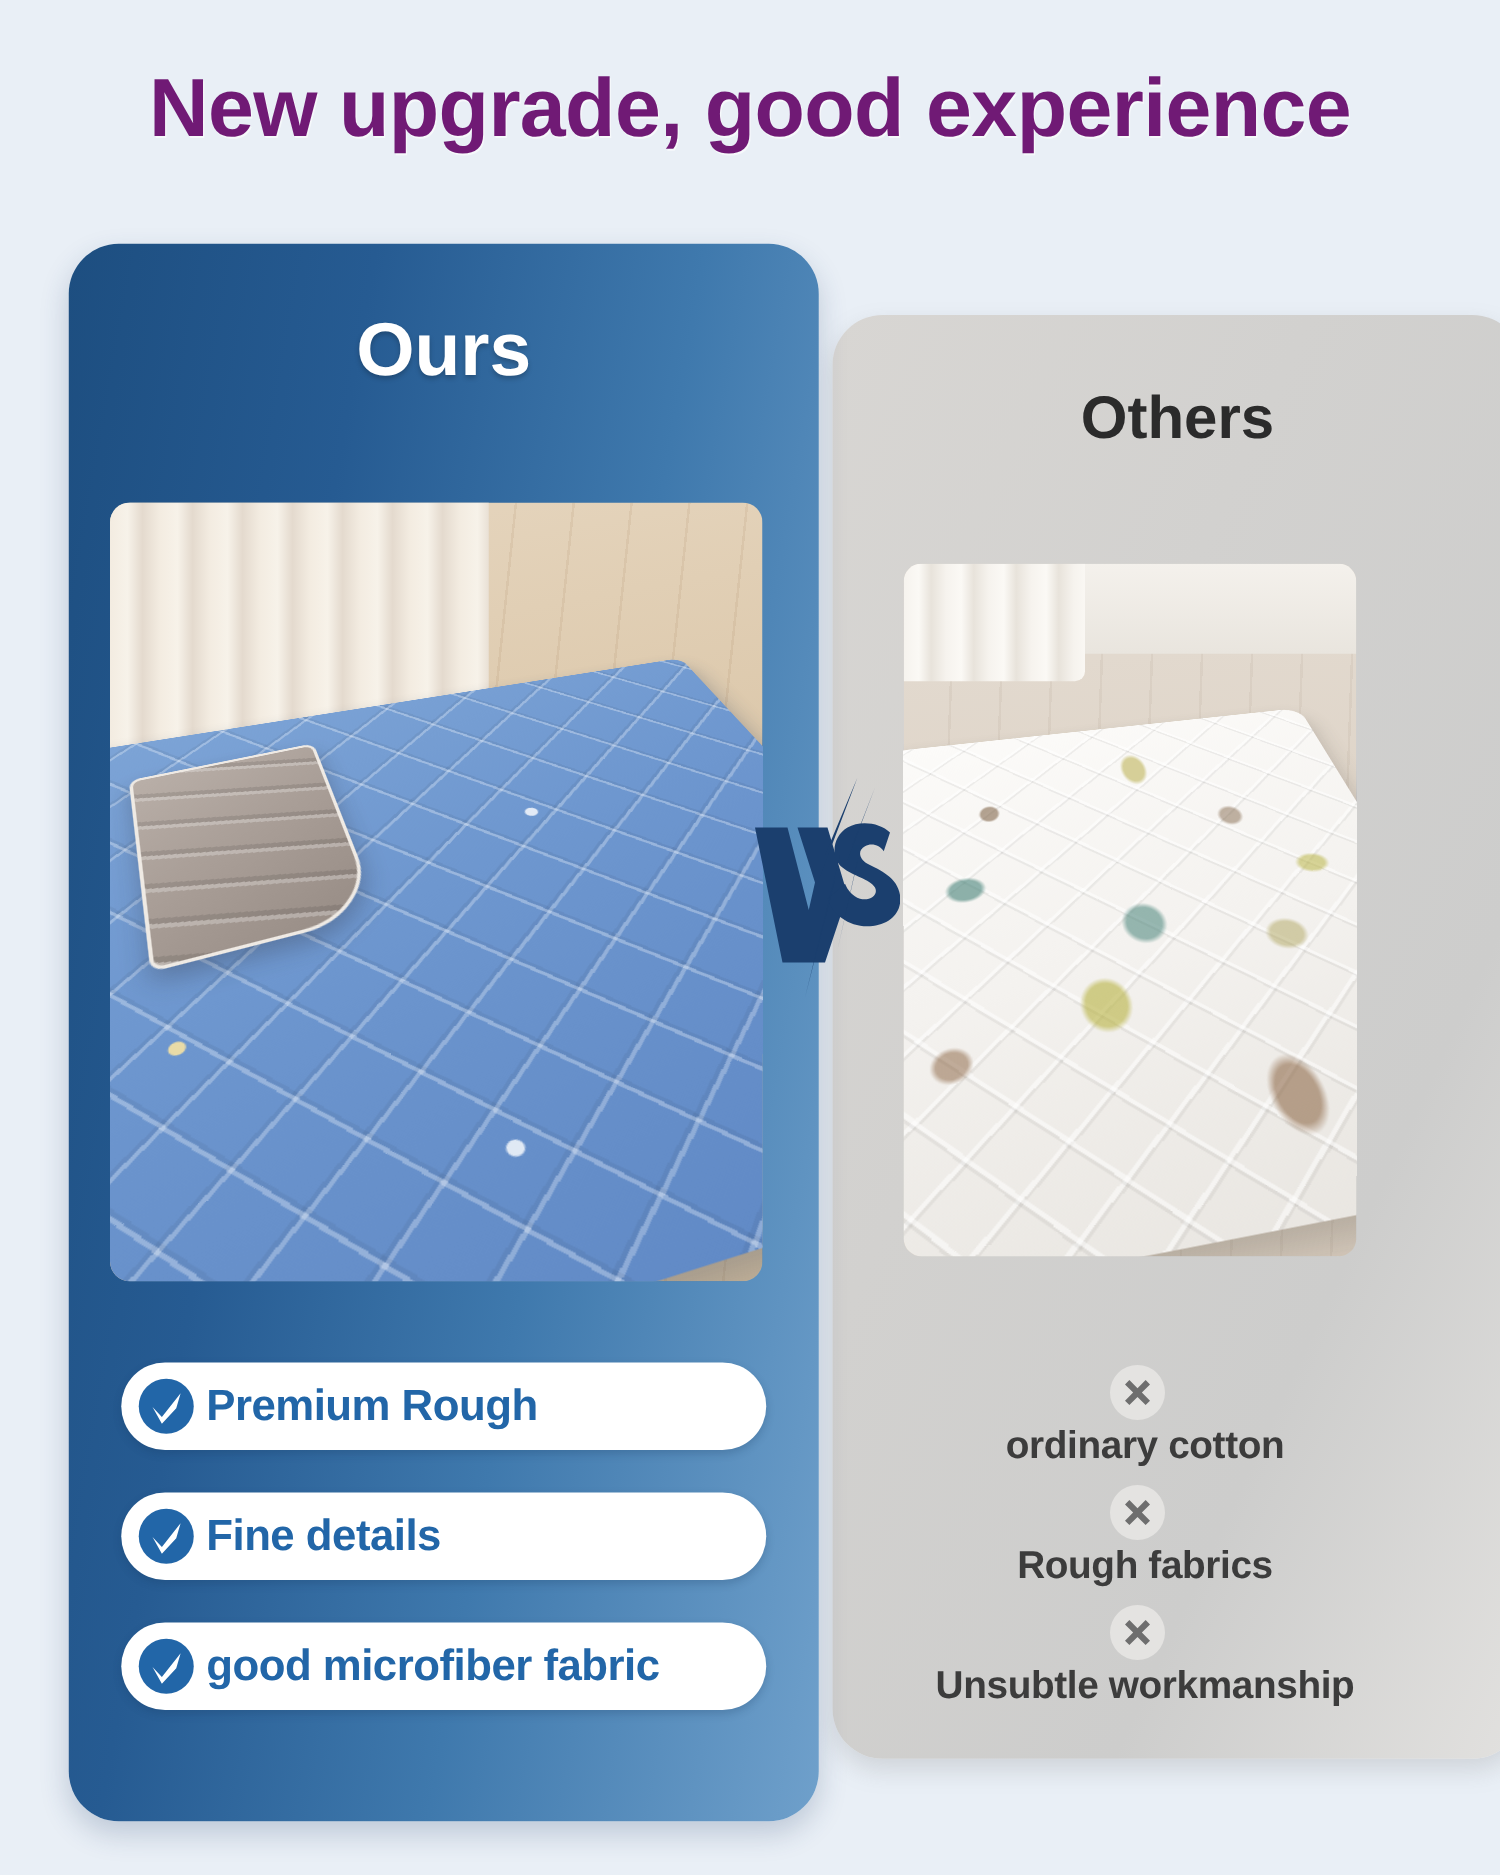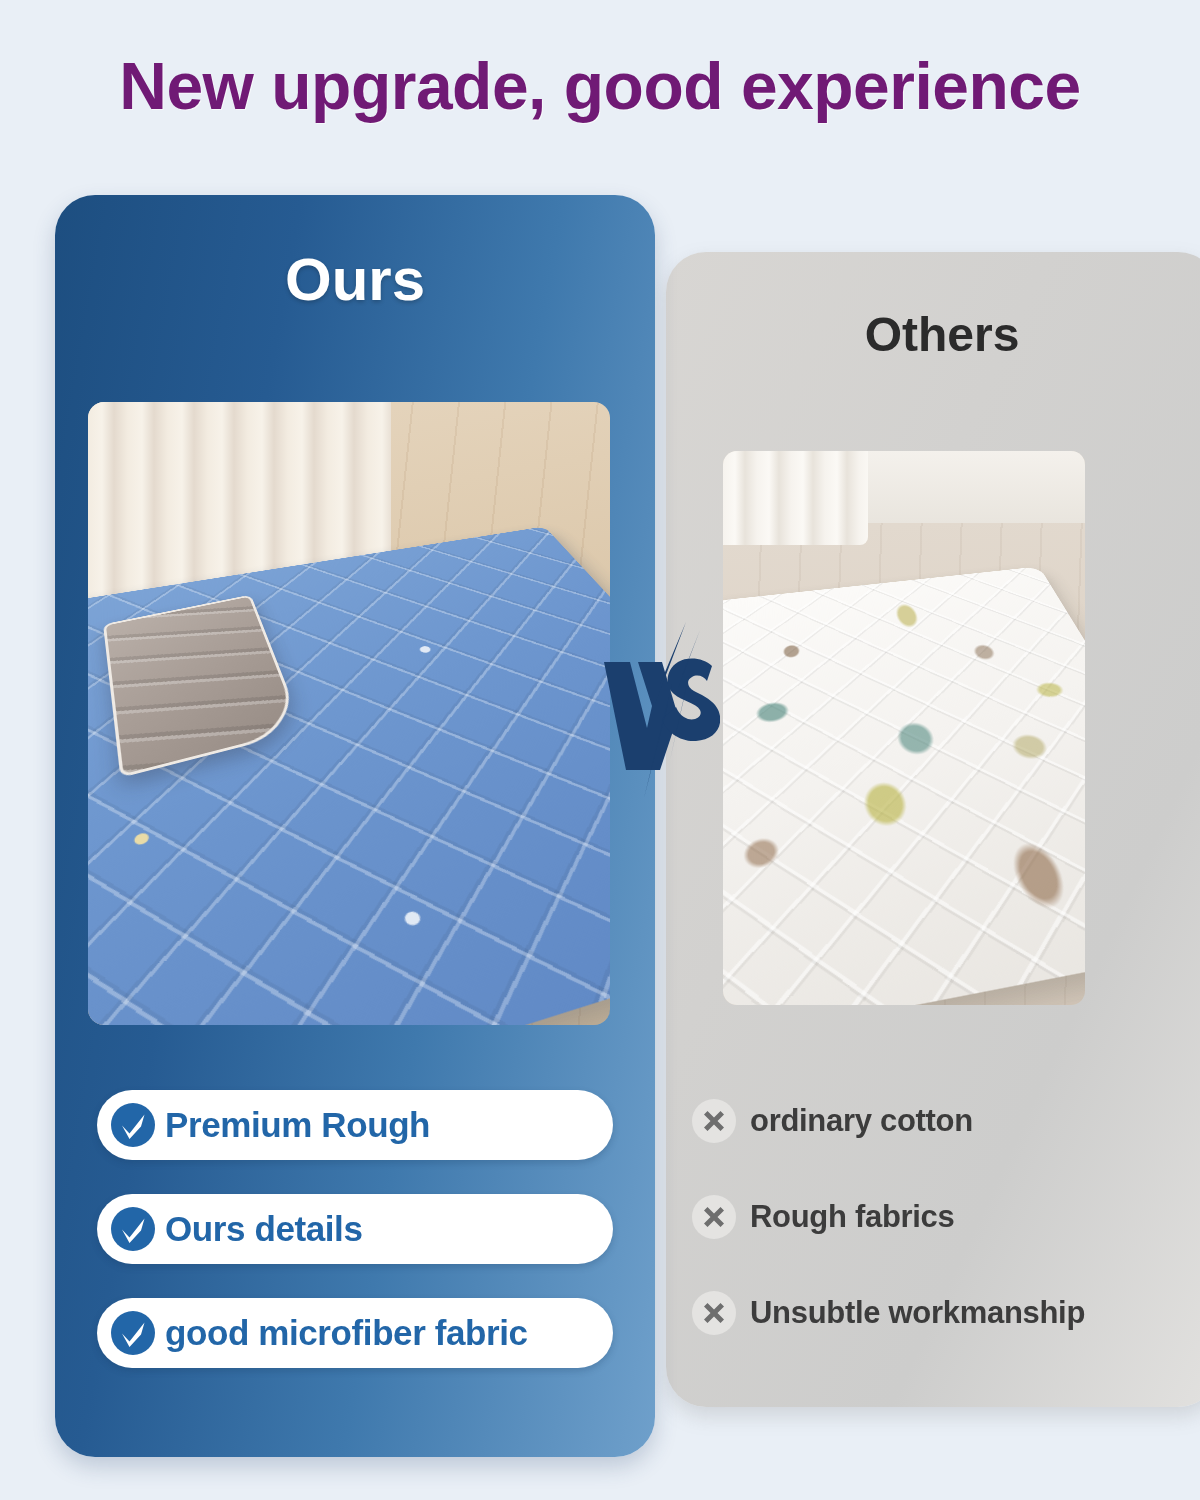--- a/index.html
+++ b/index.html
@@ -266,20 +266,21 @@
     left: 24px;
     top: 838px;
     width: 452px;
   }
 
   .con-row {
     display: flex;
     align-items: center;
     height: 62px;
     margin-bottom: 34px;
+    flex-direction: column;
   }
 
   .con-icon {
     flex: 0 0 auto;
     width: 48px;
     height: 48px;
     margin-right: 12px;
   }
 
   .con-label {
@@ -318,21 +319,21 @@
       <span class="pill-label">Premium Rough</span>
     </div>
 
     <div class="pill">
       <span class="pill-icon">
         <svg viewBox="0 0 48 48" width="48" height="48">
           <circle cx="24" cy="24" r="22" fill="#2266a8"></circle>
           <path d="M13 24.5 L20.5 32.5 L35.5 13.5 L32 25.5 L20.5 38 Z" fill="#ffffff"></path>
         </svg>
       </span>
-      <span class="pill-label">Ours details</span>
+      <span class="pill-label">Fine details</span>
     </div>
 
     <div class="pill">
       <span class="pill-icon">
         <svg viewBox="0 0 48 48" width="48" height="48">
           <circle cx="24" cy="24" r="22" fill="#2266a8"></circle>
           <path d="M13 24.5 L20.5 32.5 L35.5 13.5 L32 25.5 L20.5 38 Z" fill="#ffffff"></path>
         </svg>
       </span>
       <span class="pill-label">good microfiber fabric</span>

